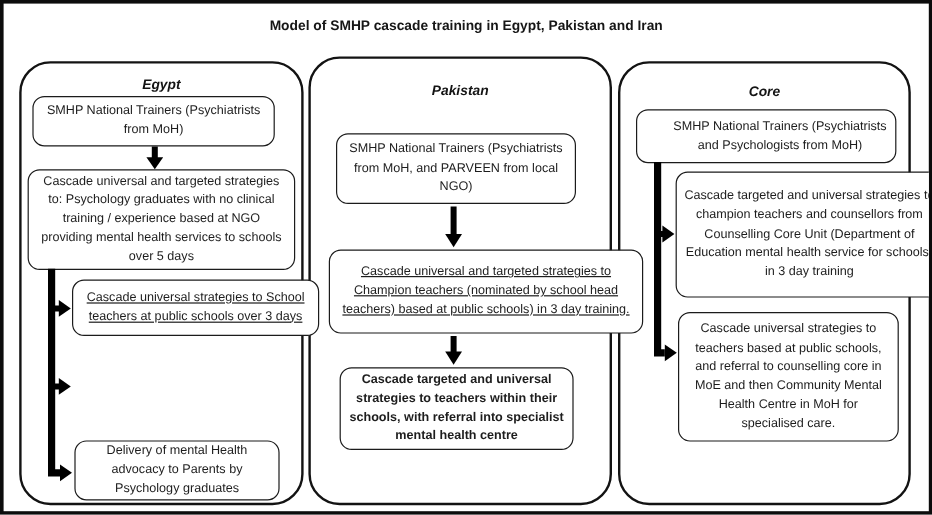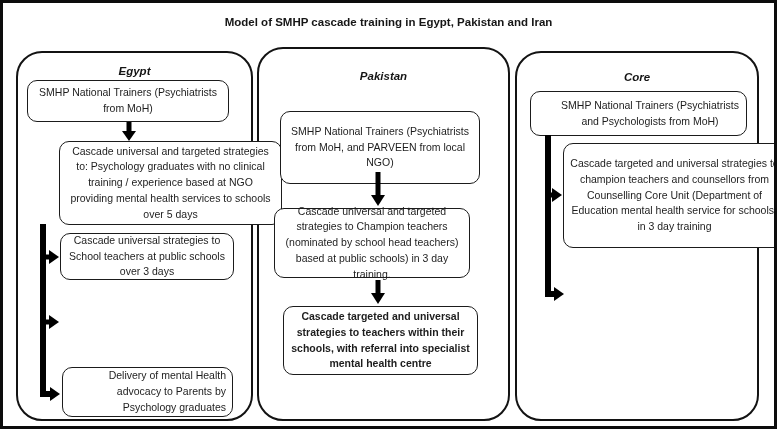--- a/index.html
+++ b/index.html
@@ -58,30 +58,31 @@
 
   <div class="panel" style="left:254px; top:44px; width:253px; height:374px;">
     <div class="hdr" style="top:21px;">Pakistan</div>
   </div>
 
   <div class="panel" style="left:512px; top:48px; width:244px; height:370px;">
     <div class="hdr" style="top:18px;">Core</div>
   </div>
 
   <div class="node" style="left:24px; top:77px; width:202px; height:42px;">SMHP National Trainers (Psychiatrists from MoH)</div>
-  <div class="node" style="left:20px; top:138px; width:223px; height:84px;margin-left:36px;">Cascade universal and targeted strategies to: Psychology graduates with no clinical training / experience based at NGO providing mental health services to schools over 5 days</div>
-  <div class="node" style="left:57px; top:230px; width:174px; height:47px;">Cascade universal strategies to School teachers at public schools over 3 days</div>
-  <div class="node" style="left:59px; top:364px; width:171px; height:50px;text-align:right;">Delivery of mental Health advocacy to Parents by Psychology graduates</div>
+  <div class="node" style="left:20px; top:138px; width:223px; height:84px;">Cascade universal and targeted strategies to: Psychology graduates with no clinical training / experience based at NGO providing mental health services to schools over 5 days</div>
+  <div class="node" style="left:57px; top:230px; width:206px; height:47px;text-decoration:underline;">Cascade universal strategies to School teachers at public schools over 3 days</div>
+  <div class="node" style="left:59px; top:364px; width:171px; height:50px;">Delivery of mental Health advocacy to Parents by Psychology graduates</div>
 
-  <div class="node" style="left:277px; top:108px; width:200px; height:73px;">SMHP National Trainers (Psychiatrists from MoH, and PARVEEN from local NGO)</div>
-  <div class="node" style="left:271px; top:205px; width:196px; height:70px;">Cascade universal and targeted strategies to Champion teachers (nominated by school head teachers) based at public schools) in 3 day training.</div>
+  <div class="node" style="left:277px; top:108px; width:200px; height:59px;">SMHP National Trainers (Psychiatrists from MoH, and PARVEEN from local NGO)</div>
+  <div class="node" style="left:271px; top:205px; width:262px; height:70px;text-decoration:underline;">Cascade universal and targeted strategies to Champion teachers (nominated by school head teachers) based at public schools) in 3 day training.</div>
   <div class="node" style="left:280px; top:303px; width:195px; height:69px;font-weight:bold;">Cascade targeted and universal strategies to teachers within their schools, with referral into specialist mental health centre</div>
 
   <div class="node" style="left:527px; top:88px; width:217px; height:45px;padding-left:29px;">SMHP National Trainers (Psychiatrists and Psychologists from MoH)</div>
   <div class="node" style="left:560px; top:140px; width:223px; height:105px;">Cascade targeted and universal strategies to champion teachers and counsellors from Counselling Core Unit (Department of Education mental health service for schools) in 3 day training</div>
+  <div class="node" style="left:562px; top:257px; width:184px; height:108px;">Cascade universal strategies to teachers based at public schools, and referral to counselling core in MoE and then Community Mental Health Centre in MoH for specialised care.</div>
 
   <svg class="arrows" width="777" height="429" viewBox="0 0 777 429">
     <g stroke="#000000" fill="#000000">
 
       <path d="M126 119 V129" stroke-width="5" fill="none"></path>
       <polygon points="119,128 133,128 126,138" stroke="none"></polygon>
 
       <path d="M40 221 V391 H48" stroke-width="6" fill="none"></path>
       <polygon points="47,384 47,398 57,391" stroke="none"></polygon>
 

